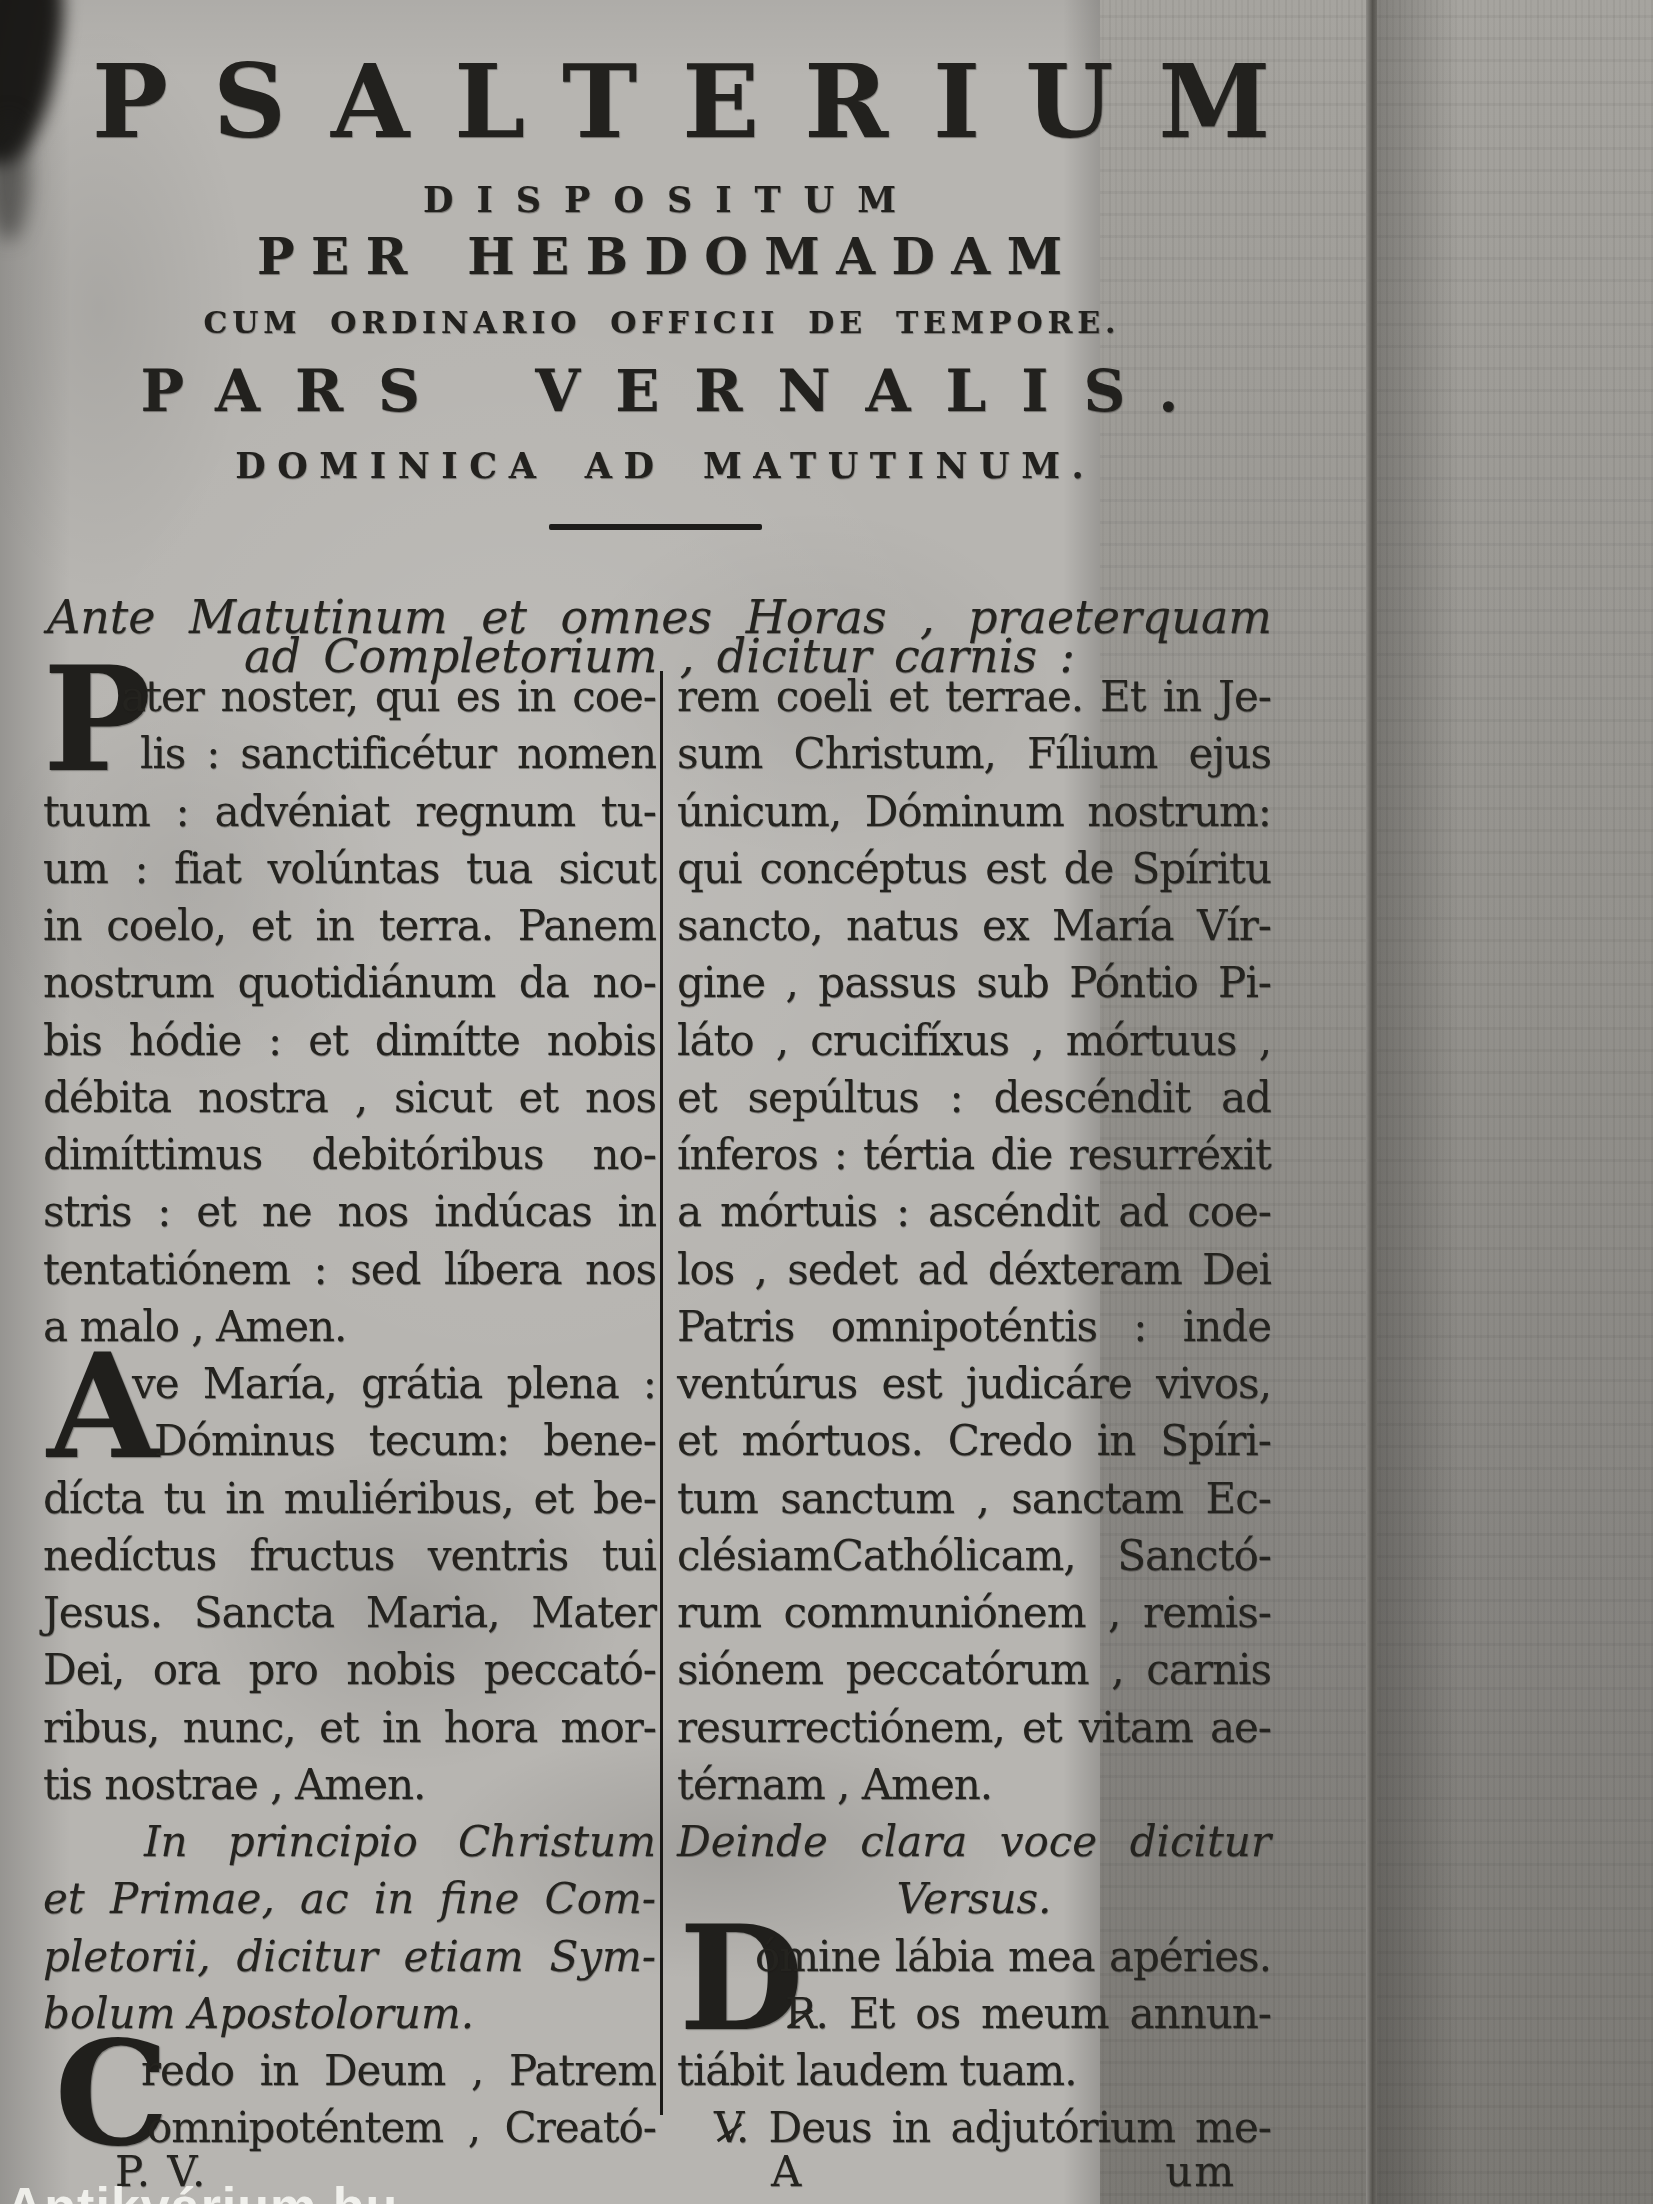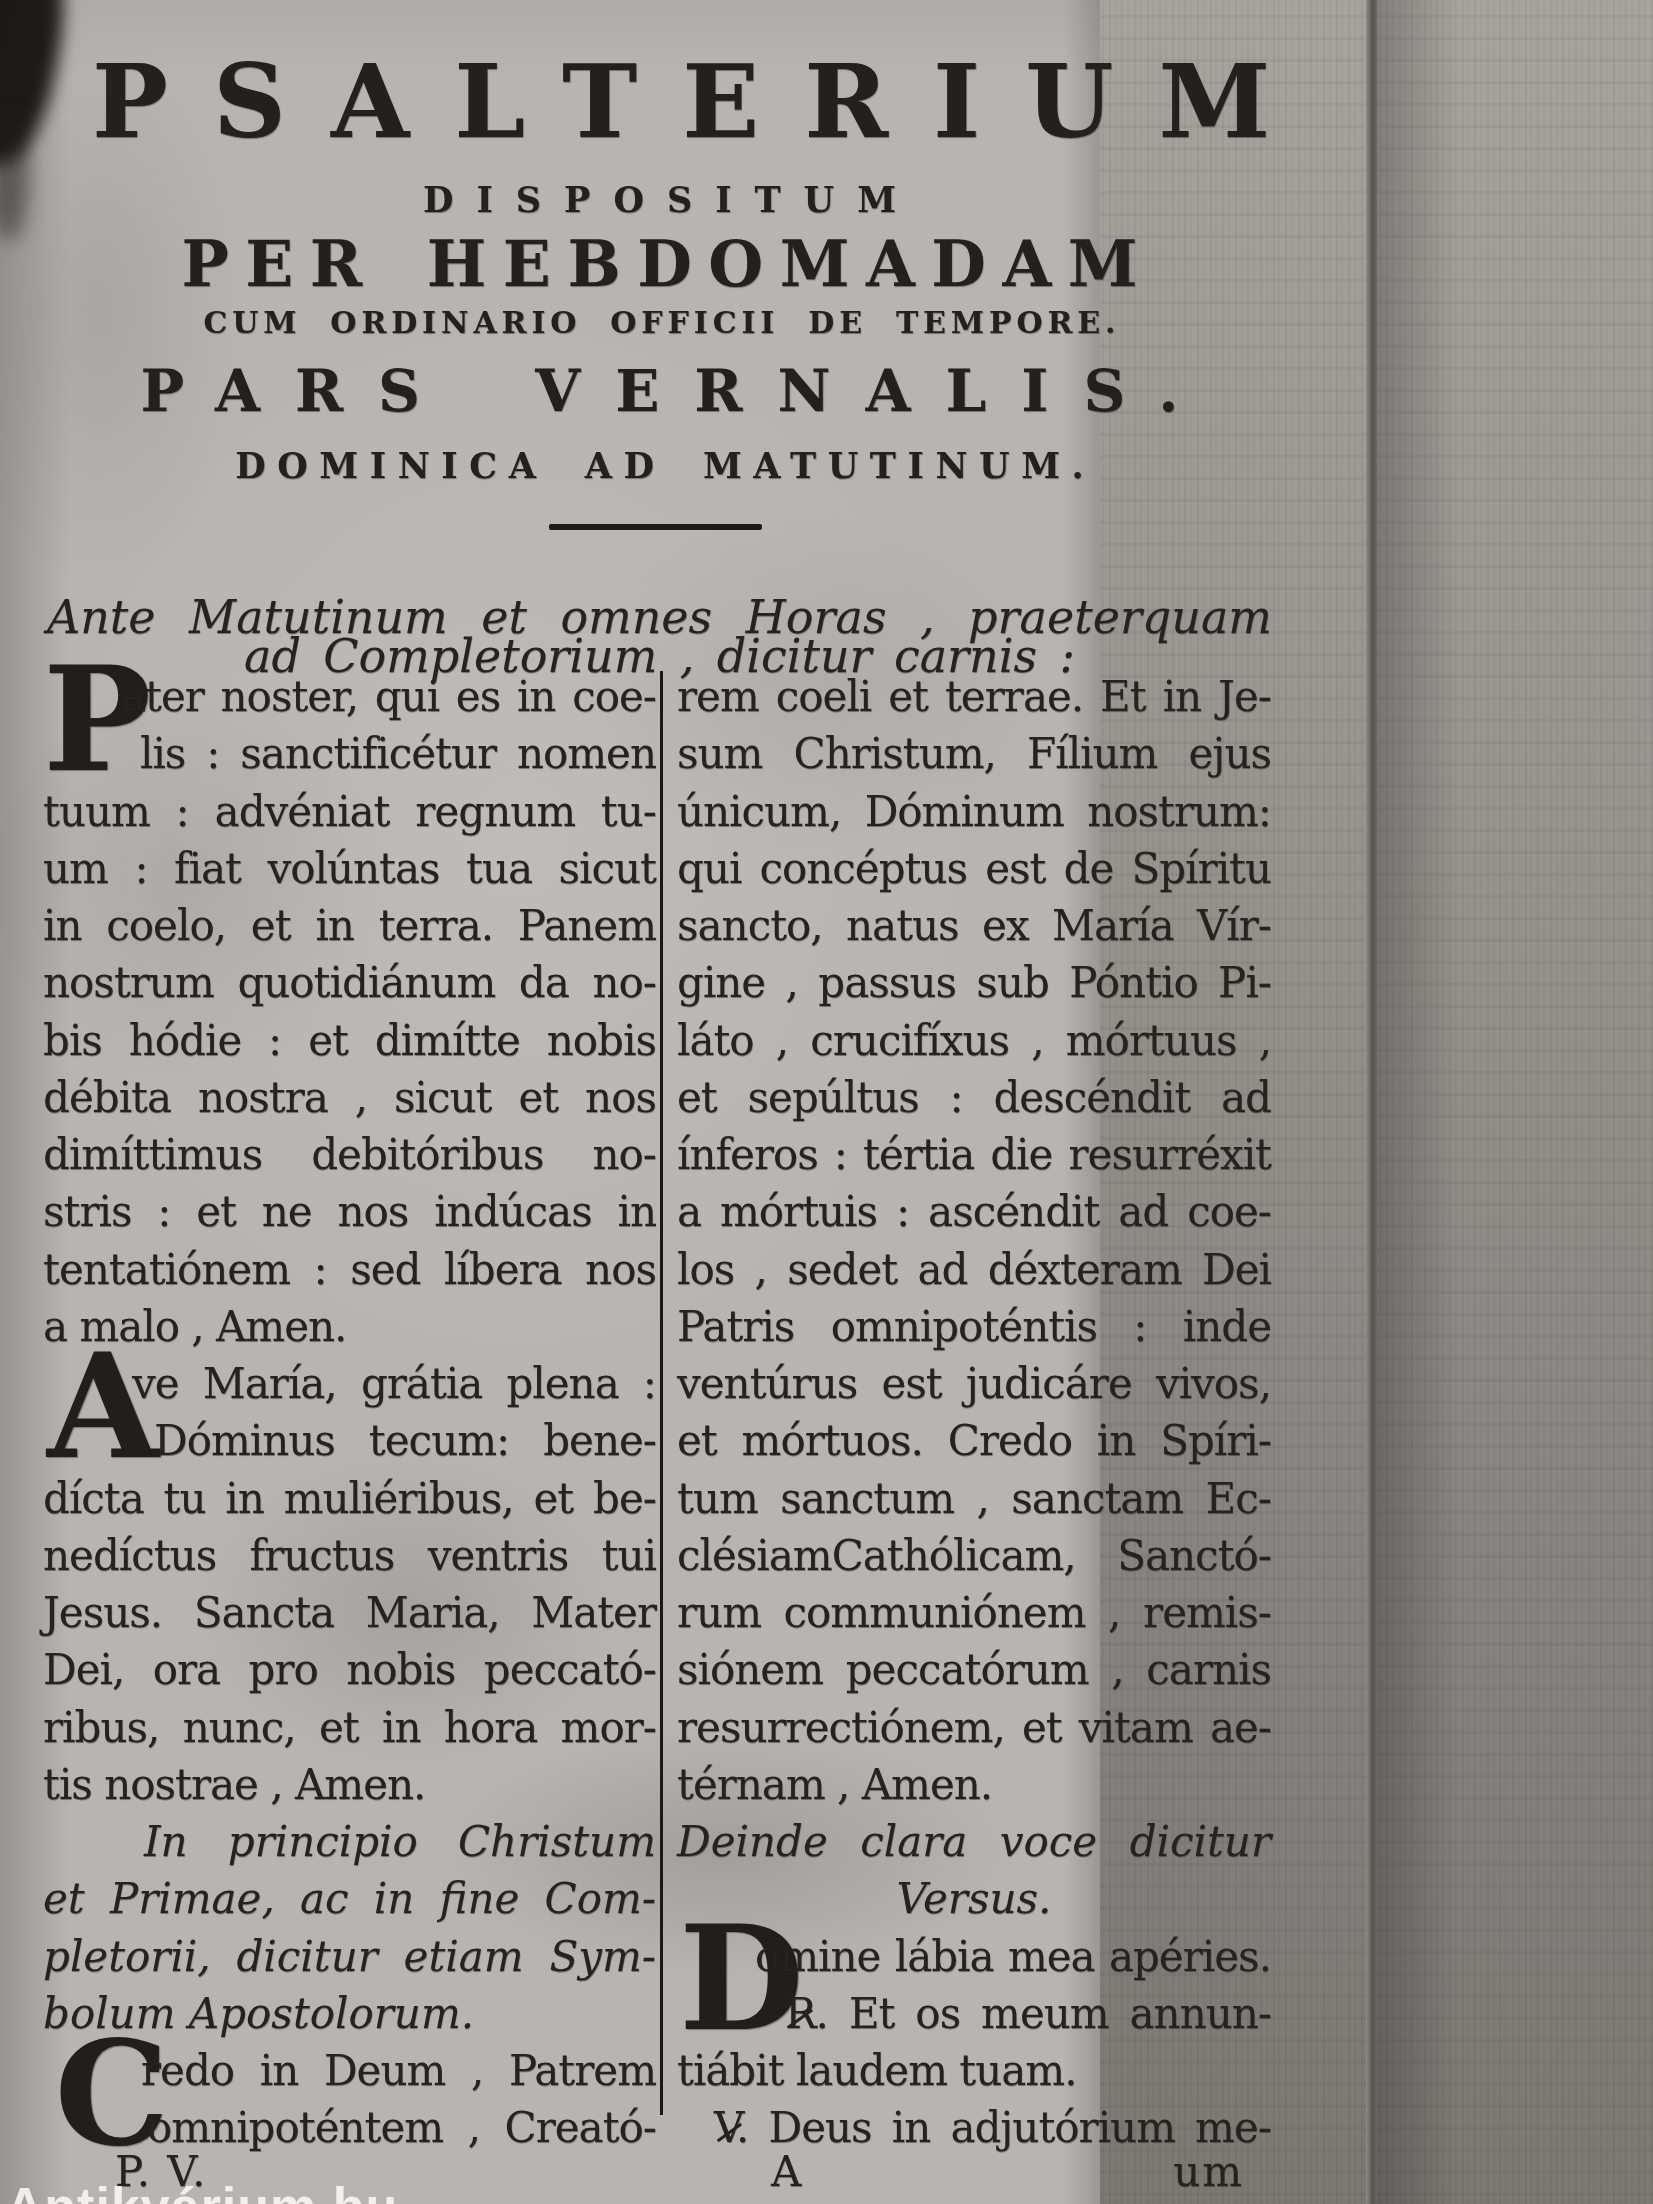--- a/index.html
+++ b/index.html
@@ -33,21 +33,21 @@
   .smudge1{position:absolute;left:-31px;top:-60px;width:89px;height:225px;
       background:rgba(16,15,13,.92);border-radius:45%;filter:blur(8.7px);transform:rotate(10deg);}
   .smudge2{position:absolute;left:-11.6px;top:115px;width:41px;height:126px;
       background:rgba(30,29,27,.5);border-radius:50%;filter:blur(9.7px);}
 
   
   .h{position:absolute;left:47px;width:1225px;text-align:center;color:#22211e;
      font-weight:700;line-height:1.05;text-shadow:0.6px 0.8px 1px rgba(30,29,27,.45);}
   #t1{top:49px;font-size:101px;letter-spacing:45px;text-indent:45px;}
   #t2{top:182px;font-size:35px;letter-spacing:23px;text-indent:23px;}
-  #t3{top:231px;font-size:63px;letter-spacing:16.5px;word-spacing:9.7px;text-indent:16.5px;}
+  #t3{top:231px;font-size:50px;letter-spacing:16.5px;word-spacing:9.7px;text-indent:16.5px;}
   #t4{top:307px;font-size:30px;letter-spacing:4.9px;word-spacing:13.6px;text-indent:4.9px;}
   #t5{top:361px;font-size:58px;letter-spacing:35px;word-spacing:25px;text-indent:35px;}
   #t6{top:448px;font-size:35px;letter-spacing:11.6px;word-spacing:13.6px;text-indent:11.6px;}
   .rule{position:absolute;left:549px;top:524px;width:213px;height:5.8px;background:#1d1c1a;border-radius:1.9px;}
 
   
   .rub{position:absolute;left:47px;width:1225px;font-style:italic;font-size:46px;
        color:#24231f;text-shadow:0.4px 0.6px 0.7px rgba(28,27,25,.45);}
   #r1{top:567px;text-align:justify;text-align-last:justify;margin-top:23px;}
   #r2{top:629px;text-align:center;word-spacing:7.8px;}
@@ -63,21 +63,21 @@
         text-shadow:0.4px 0.6px 0.7px rgba(28,27,25,.45);}
   .line.it{font-style:italic;letter-spacing:0;}
   .al-left{text-align:left;text-align-last:left;}
   .al-center{text-align:center;text-align-last:center;}
   .sig{letter-spacing:1.9px;}
   .dropcap{position:absolute;font-size:144px;line-height:1;font-weight:700;color:#201f1c;
            text-shadow:1px 1px 1.2px rgba(28,27,25,.4);}
   .rv{position:relative;display:inline-block;}
   .rv::after{content:"";position:absolute;left:1px;top:56%;width:29px;height:3.4px;
              background:#24231f;transform:rotate(-36deg);}
-  .catchword{position:absolute;right:27px;}
+  .catchword{position:absolute;right:35px;}
 
   
   .watermark{position:absolute;left:5.8px;top:2176px;font-family:"Liberation Sans",sans-serif;
              font-weight:700;font-size:52px;letter-spacing:1px;color:rgba(248,248,244,.88);}
 </style>
 </head>
 <body>
 
 <div class="shot">
   <div class="wood"></div>

